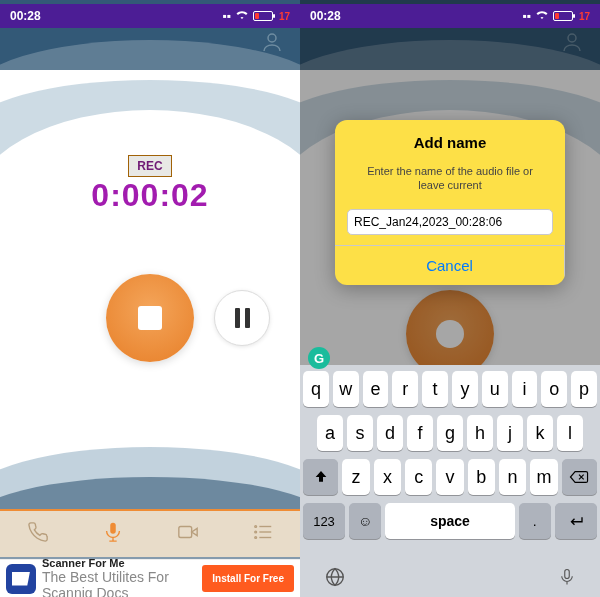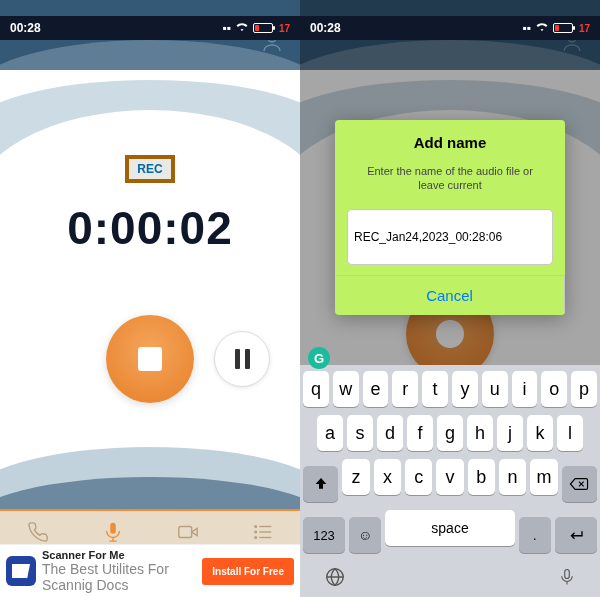--- a/index.html
+++ b/index.html
@@ -1,68 +1,68 @@
 <!DOCTYPE html>
 <html><head>
 <meta charset="utf-8">
 <style>
   * { box-sizing: border-box; margin: 0; padding: 0; }
   body { font-family: -apple-system, Helvetica, Arial, sans-serif; background: #fff; width: 600px; height: 597px; display: flex; }
   .phone { width: 300px; height: 597px; position: relative; overflow: hidden; background: #fff; }
-  .statusbar { position: absolute; top: 16px; left: 0; right: 0; height: 24px; background: #0f172a; color: #fff; display: flex; align-items: center; padding: 0 10px; font-size: 12px; font-weight: 600; z-index: 50; }
+  .statusbar { position: absolute; top: 4px; left: 0; right: 0; height: 24px; background: #4c1d95; color: #fff; display: flex; align-items: center; padding: 0 10px; font-size: 12px; font-weight: 600; z-index: 50; }
   .statusbar .sb-right { margin-left: auto; display: flex; align-items: center; gap: 4px; }
   .battery { display:inline-flex; align-items:center; border:1px solid #fff; border-radius:2px; width:20px; height:10px; position:relative; padding:1px;}
   .battery::after { content:""; position:absolute; right:-3px; top:2px; width:2px; height:4px; background:#fff; border-radius:1px;}
   .battery .fill { background:#ff3b30; height:100%; width:25%; border-radius:1px;}
   .battery-txt { font-size:10px; color:#ff3b30; margin-left:2px;}
   .topband { position:absolute; top:0; left:0; right:0; height:70px; background:#335977; }
   .profile { position:absolute; top:30px; right:16px; color:#6f8da1; }
   .waves { position:absolute; top:60px; left:0; right:0; height:120px; }
   .wave { position:absolute; width:120%; left:-10%; height:80px; border-radius:50%; }
   .w1 { background:rgba(255,255,255,0.22); top:-20px; height:110px;}
   .w2 { background:rgba(171,195,210,0.6); top:20px; height:100px;}
   .w3 { background:#fff; top:50px; height:200px;}
   .content { position:absolute; top:150px; left:0; right:0; bottom:0; display:flex; flex-direction:column; align-items:center; }
-  .recbadge { background:#e8e8e5; border:4px solid #a16207; padding:3px 8px; font-size:12px; font-weight:700; color:#0369a1; margin-top:5px;}
-  .timer { font-size:46px; font-weight:600; color:#0f172a; margin-top:18px; letter-spacing:1px;}
+  .recbadge { background:#e8e8e5; border:1px solid #a16207; padding:3px 8px; font-size:12px; font-weight:700; color:#701a75; margin-top:5px;}
+  .timer { font-size:32px; font-weight:600; color:#a21caf; letter-spacing:1px;}
   .controls { margin-top:60px; display:flex; align-items:center; justify-content:center; gap:20px; width:100%; position:relative;}
   .recordbtn { width:88px; height:88px; border-radius:50%; background:radial-gradient(circle at 50% 40%, #f4a55a, #e77f28); display:flex; align-items:center; justify-content:center; box-shadow:0 2px 8px rgba(0,0,0,0.15);}
   .recordbtn .square { width:24px; height:24px; background:#fff; border-radius:3px;}
   .recordbtn .hole { width:28px; height:28px; background:#fff; border-radius:50%;}
   .pausebtn { width:56px; height:56px; border-radius:50%; background:#fff; border:1px solid #ddd; display:flex; align-items:center; justify-content:center; gap:5px; box-shadow:0 1px 4px rgba(0,0,0,0.1); position:absolute; right:30px;}
   .pausebtn span { width:5px; height:20px; background:#333; border-radius:1px;}
   .bottomwaves { position:absolute; bottom:80px; left:0; right:0; height:100px;}
   .bw1 { position:absolute; width:120%; left:-10%; height:100px; background:rgba(120,155,180,0.45); border-radius:50% 50% 0 0; bottom:-30px;}
   .bw2 { position:absolute; width:120%; left:-10%; height:90px; background:rgba(51,89,119,0.6); border-radius:50% 50% 0 0; bottom:-50px;}
   .tabbar { position:absolute; bottom:40px; left:0; right:0; height:48px; background:#e8dcc9; display:flex; align-items:center; justify-content:space-around; border-top:2px solid #ef8c34;}
   .tab { color:#b89f7d; }
   .tab.active { color:#ef8c34;}
-  .adbar { position:absolute; bottom:0; left:0; right:0; height:53px; background:#fff; display:flex; align-items:center; padding:0 6px; gap:6px; border-top:1px solid #eee;}
+  .adbar { position:absolute; bottom:0; left:0; right:0; height:38px; background:#fff; display:flex; align-items:center; padding:0 6px; gap:6px; border-top:1px solid #eee;}
   .adicon { width:30px; height:30px; background:#2243a0; border-radius:6px; display:flex; align-items:center; justify-content:center;}
   .adicon::before { content:""; width:18px; height:14px; background:#fff; clip-path: polygon(0 0,100% 0,85% 100%,0 100%);}
   .adtext { flex:1; }
   .adtext .t1 { font-size:11px; font-weight:700; color:#222;}
   .adtext .t2 { font-size:14px; color:#888;}
   .adbtn { background:#ff5b1f; color:#fff; font-size:10px; font-weight:600; padding:8px 10px; border-radius:3px; border:none;}
   
   .dim { position:absolute; inset:0; background:rgba(0,0,0,0.35); z-index:10;}
-  .alert { position:absolute; top:120px; left:50%; transform:translateX(-50%); width:230px; background:#bef264; border-radius:4px; z-index:20; overflow:hidden; box-shadow:0 4px 20px rgba(0,0,0,0.3);}
+  .alert { position:absolute; top:120px; left:50%; transform:translateX(-50%); width:230px; background:#fde047; border-radius:12px; z-index:20; overflow:hidden; box-shadow:0 4px 20px rgba(0,0,0,0.3);}
   .alert .ah { text-align:center; padding:14px 18px 10px; }
   .alert .at { font-size:15px; font-weight:700; color:#000;}
   .alert .as { font-size:11px; color:#444; margin-top:13px; line-height:1.3;}
-  .alert input { width:calc(100% - 24px); margin:6px 12px 10px; padding:20px 6px; font-size:12px; border:1px solid #c8c8cc; border-radius:5px; background:#fff;}
+  .alert input { width:calc(100% - 24px); margin:6px 12px 10px; padding:5px 6px; font-size:12px; border:1px solid #c8c8cc; border-radius:5px; background:#fff;}
   .alert .ab { display:flex; border-top:0.5px solid #c8c8cc;}
   .alert .ab button { flex:1; background:none; border:none; padding:11px 12px; font-size:15px; color:#007aff;}
   .alert .ab button:first-child { border-right:0.5px solid #c8c8cc;}
   .keyboard { position:absolute; bottom:0; left:0; right:0; height:232px; background:#d1d5db; z-index:30; padding:6px 3px 4px; }
   .klabel { position:absolute; top:-18px; left:8px; width:22px; height:22px; background:#1abc9c; border-radius:50%; color:#fff; font-size:13px; font-weight:700; display:flex; align-items:center; justify-content:center;}
   .krow { display:flex; gap:4px; margin-bottom:8px; justify-content:center;}
   .key { background:#fff; border-radius:5px; box-shadow:0 1px 0 rgba(0,0,0,0.3); height:36px; display:flex; align-items:center; justify-content:center; font-size:18px; color:#000; min-width:25px; flex:1;}
-  .key.fn { background:#aeb3bc; font-size:14px;margin-top:7px;}
-  .key.space { flex:4;}
+  .key.fn { background:#aeb3bc; font-size:14px;}
+  .key.space { flex:4;font-weight:bold;}
   .toolbar2 { position:absolute; bottom:0; left:0; right:0; height:36px; background:#d1d5db; display:flex; align-items:center; justify-content:space-between; padding:0 24px; z-index:31;}
   .content2 .recordbtn { margin-top:140px;}
 </style>
 </head>
 <body>
 
 <div class="phone">
   <div class="statusbar">
     <span>00:28</span>
     <div class="sb-right">

